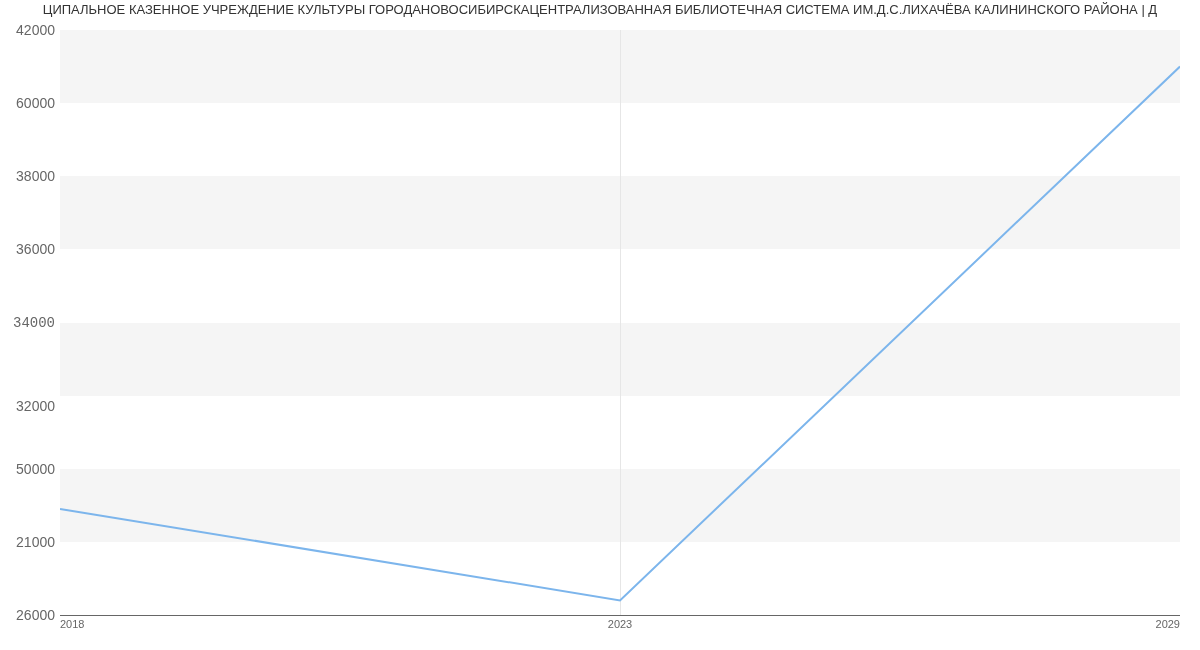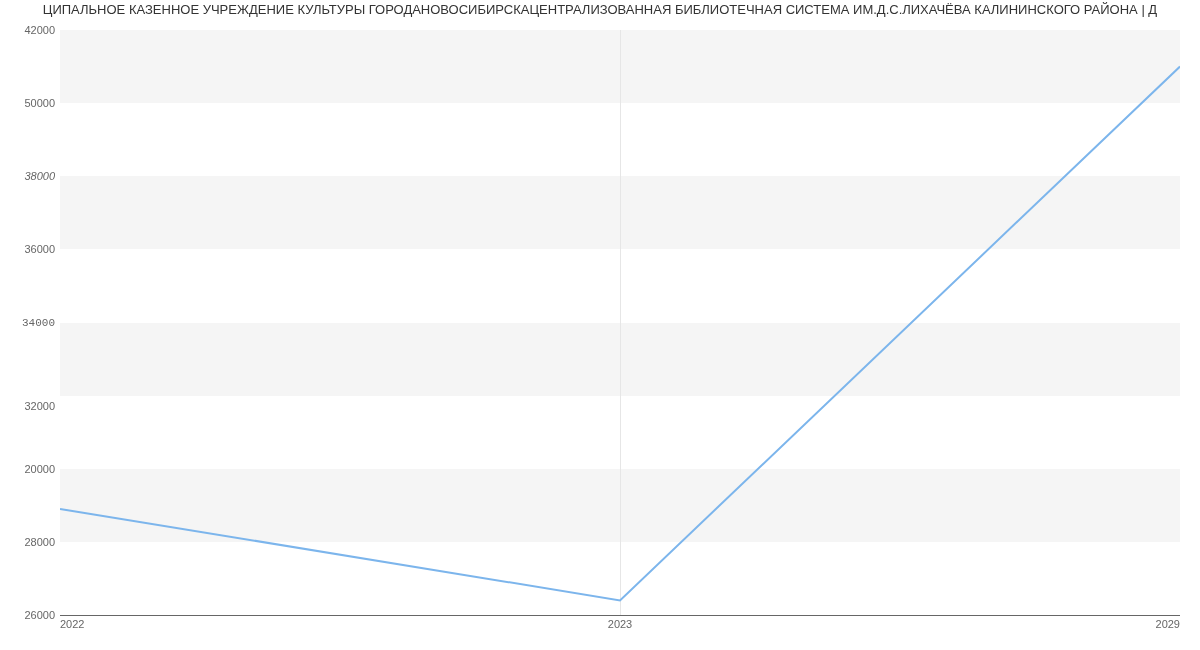--- a/index.html
+++ b/index.html
@@ -34,21 +34,21 @@
     position: absolute;
     left: 0;
     width: 100%;
     background: #f5f5f5;
   }
   .ylab {
     position: absolute;
     right: 1145px;
     width: 50px;
     text-align: right;
-    font-size: 11px;
+    font-size: 14px;
     color: #666;
     transform: translateY(-50%);
   }
   .xlab {
     position: absolute;
     top: 618px;
     font-size: 11px;
     color: #666;
     transform: translateX(-50%);
   }
@@ -82,26 +82,26 @@
   <div id="xgrids">
       <div class="xgrid" style="left: 560px;"></div>
     </div>
   <svg class="line" viewBox="0 0 1120 585" preserveAspectRatio="none">
     <polyline id="series" fill="none" stroke="#7cb5ec" stroke-width="2" points="0,478.96875 560,570.375 1120,36.5625"></polyline>
   </svg>
 </div>
 
 <div id="ylabs">
     <div class="ylab" style="top: 615px;">26000</div>
-    <div class="ylab" style="top: 541.875px;">28000</div>
-    <div class="ylab" style="top: 468.75px;">20000</div>
+    <div class="ylab" style="top: 541.875px;">21000</div>
+    <div class="ylab" style="top: 468.75px;">50000</div>
     <div class="ylab" style="top: 406px;">32000</div>
     <div class="ylab" style="top: 322.5px; font-family: Liberation Mono, monospace;">34000</div>
     <div class="ylab" style="top: 249.375px;">36000</div>
-    <div class="ylab" style="top: 176.25px; font-style: italic;">38000</div>
-    <div class="ylab" style="top: 103.125px;">50000</div>
+    <div class="ylab" style="top: 176.25px;">38000</div>
+    <div class="ylab" style="top: 103.125px;">60000</div>
     <div class="ylab" style="top: 30px;">42000</div>
   </div>
 <div id="xlabs">
-    <div class="xlab" style="left: 60px; transform: translateX(0px);">2022</div>
+    <div class="xlab" style="left: 60px; transform: translateX(0px);">2018</div>
     <div class="xlab" style="left: 620px;">2023</div>
     <div class="xlab" style="left: 1180px; transform: translateX(-100%);">2029</div>
   </div>
 
 </body></html>

